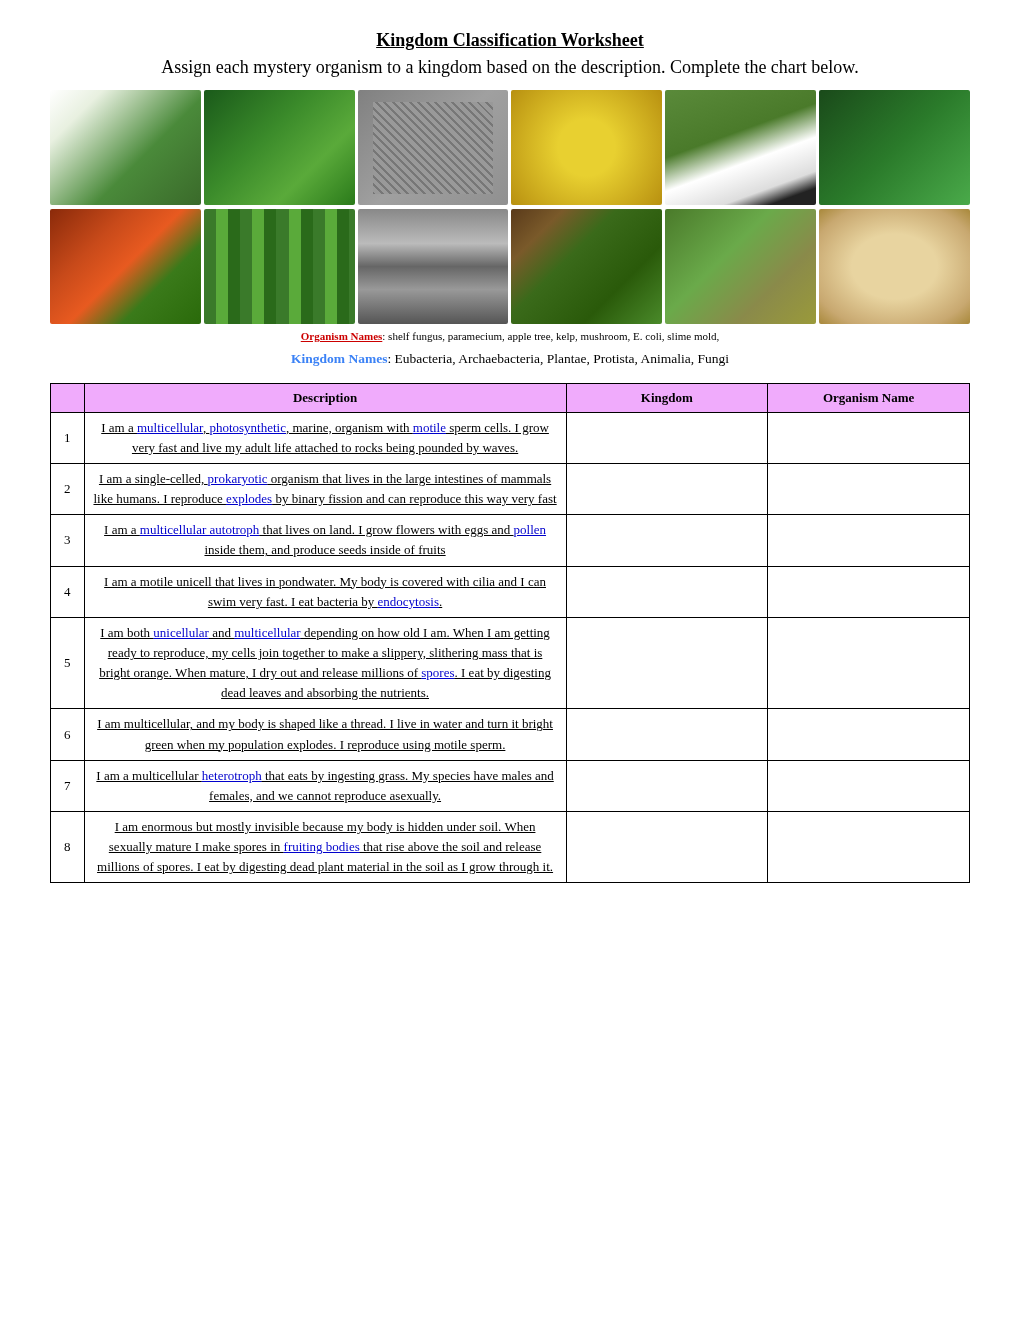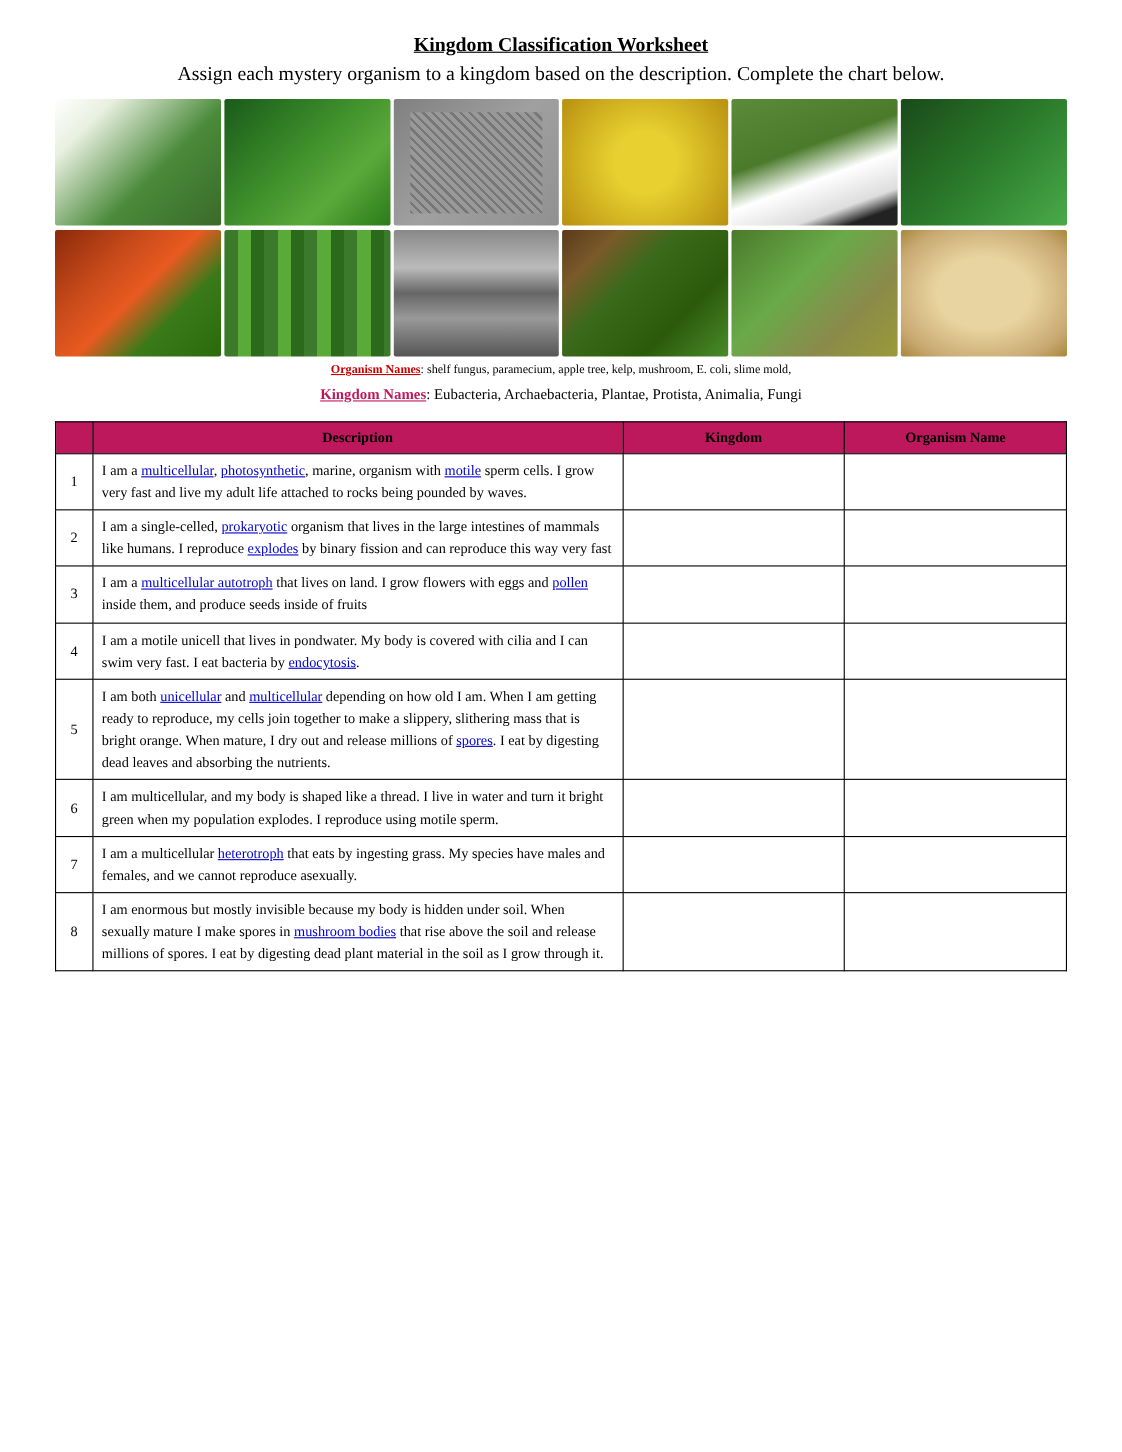--- a/index.html
+++ b/index.html
@@ -60,52 +60,52 @@
       font-weight: bold;
       text-decoration: underline;
     }
     .kingdom-names {
       text-align: center;
       font-size: 13.5px;
       margin-bottom: 14px;
       line-height: 1.5;
     }
     .kingdom-names .label {
-      color: #be185d;
-      font-weight: bold;
-      text-decoration: underline;
+      color: #3b82f6;
+      font-weight: bold;
     }
     .hl-blue { color: #0000cc; text-decoration: underline; }
     table {
       width: 100%;
       border-collapse: collapse;
       font-size: 13px;
     }
     th {
       border: 1.5px solid #000;
       padding: 6px 8px;
       text-align: center;
       font-weight: bold;
-      background: #be185d;
+      background: #f0abfc;
     }
     td {
       border: 1.5px solid #000;
       padding: 5px 8px;
       vertical-align: top;
     }
     td.num {
       text-align: center;
       vertical-align: middle;
       width: 30px;
       font-size: 13px;
     }
     td.desc {
-      text-align: left;
+      text-align: center;
       width: 430px;
       line-height: 1.55;
+      text-decoration: underline;
     }
     td.kingdom {
       width: 180px;
     }
     td.orgname {
       width: 180px;
     }
   </style>
 </head>
 <body>
@@ -213,19 +213,19 @@
       <td class="num">7</td>
       <td class="desc">
         I am a multicellular <span class="hl-blue">heterotroph</span> that eats by ingesting grass. My species have males and females, and we cannot reproduce asexually.
       </td>
       <td class="kingdom"></td>
       <td class="orgname"></td>
     </tr>
     <tr>
       <td class="num">8</td>
       <td class="desc">
-        I am enormous but mostly invisible because my body is hidden under soil. When sexually mature I make spores in <span class="hl-blue">mushroom bodies</span> that rise above the soil and release millions of spores. I eat by digesting dead plant material in the soil as I grow through it.
+        I am enormous but mostly invisible because my body is hidden under soil. When sexually mature I make spores in <span class="hl-blue">fruiting bodies</span> that rise above the soil and release millions of spores. I eat by digesting dead plant material in the soil as I grow through it.
       </td>
       <td class="kingdom"></td>
       <td class="orgname"></td>
     </tr>
   </tbody>
 </table>
 
 </body></html>

